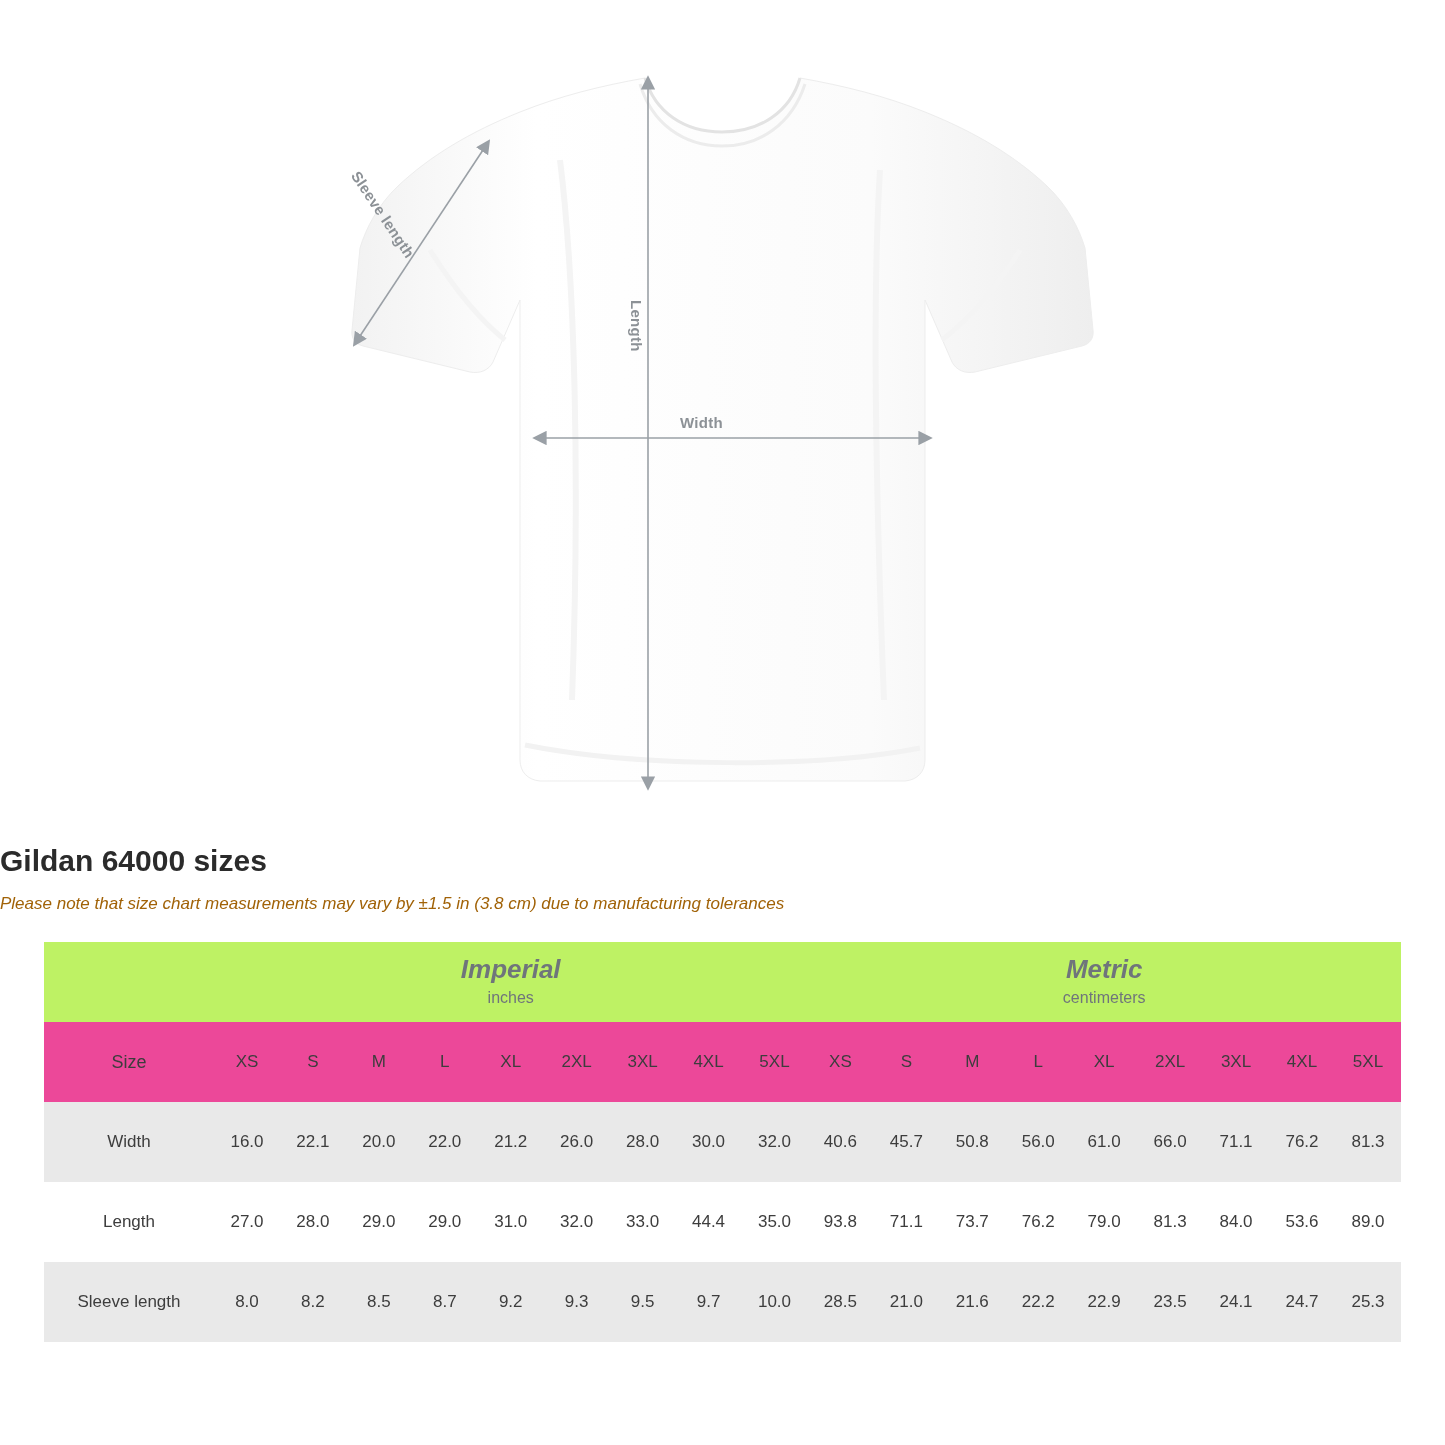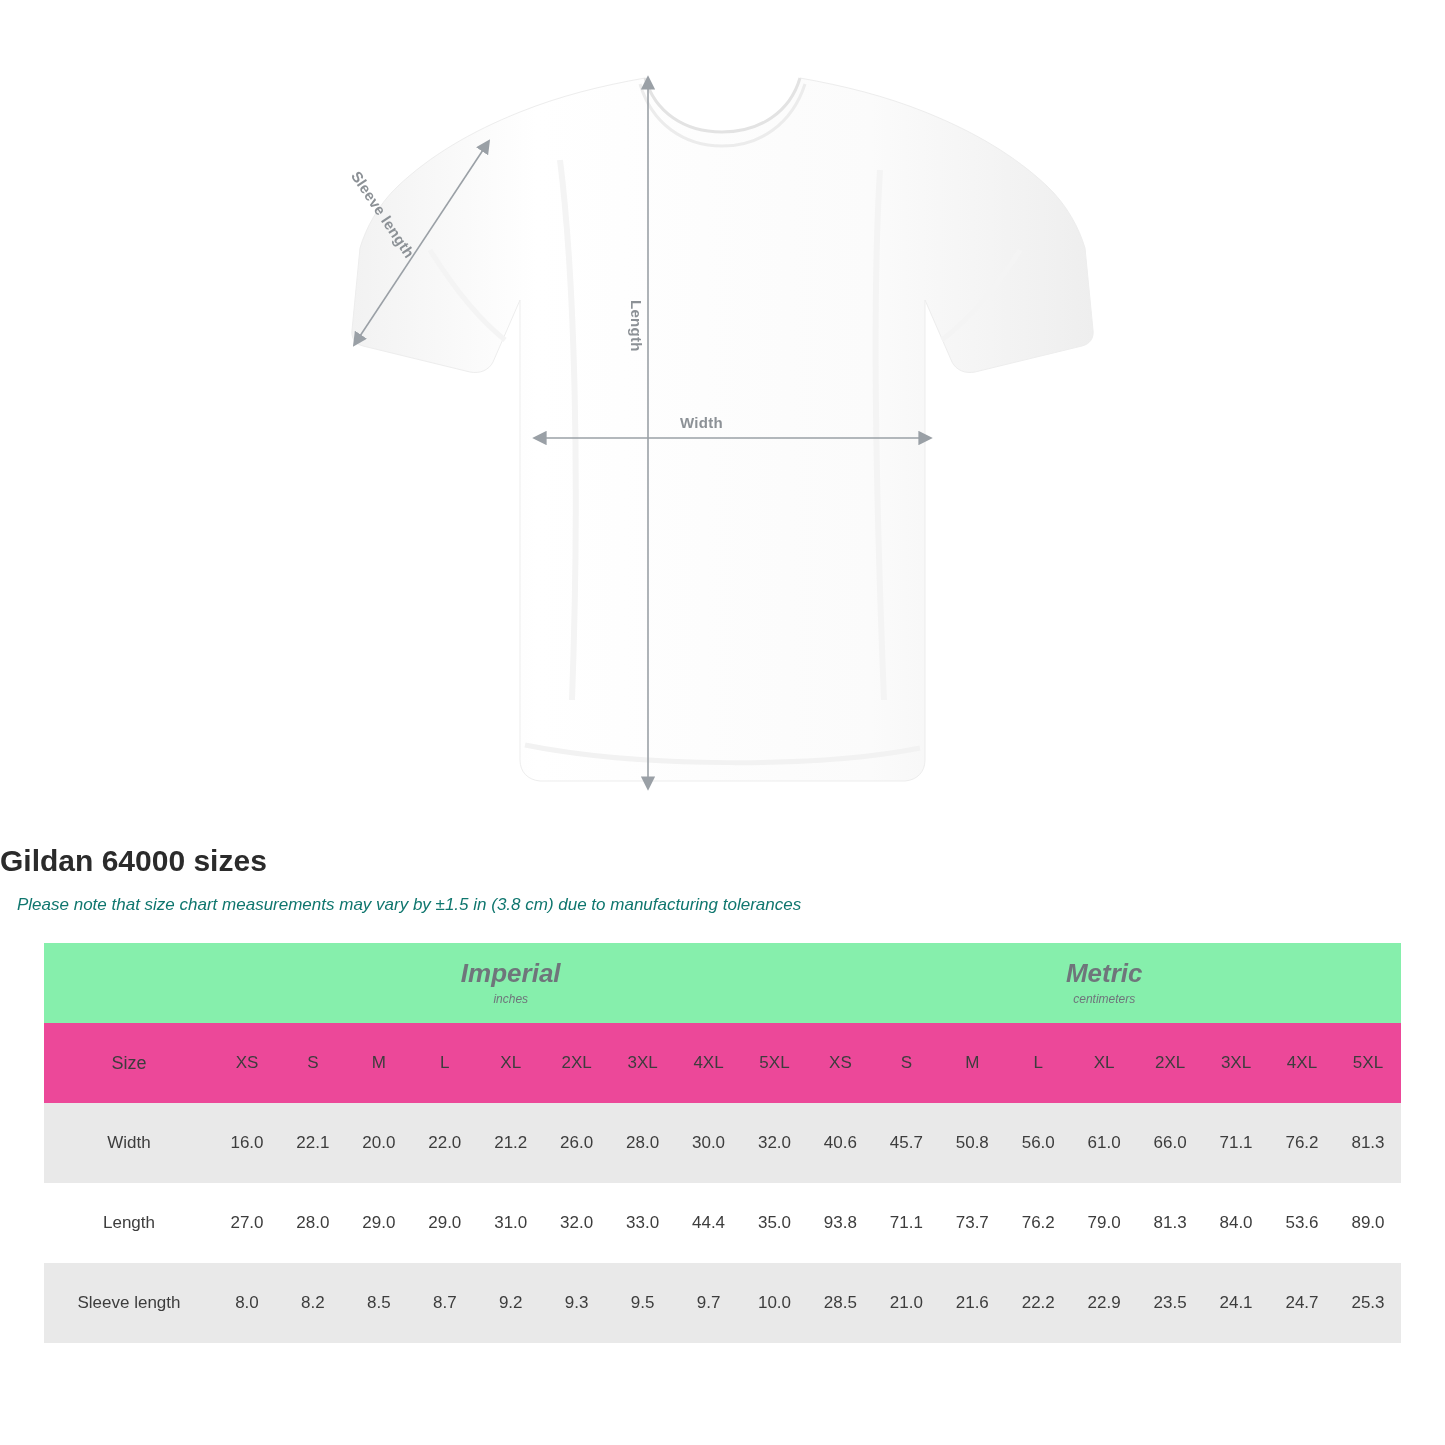--- a/index.html
+++ b/index.html
@@ -58,22 +58,22 @@
   }
   .chart-title {
     font-size: 30px;
     font-weight: bold;
     color: #2b2b2b;
     margin: 0 0 16px 0;
   }
   .chart-note {
     font-size: 17px;
     font-style: italic;
-    color: #0f766e;
-    margin: 17px;
+    color: #a16207;
+    margin: 0;
   }
 
   
   .table-wrap {
     margin-top: 28px;
     padding: 0 44px;
     box-sizing: border-box;
     width: 1445px;
   }
   table.size-table {
@@ -85,33 +85,32 @@
     text-align: center;
     font-size: 17px;
     color: #3d3d3d;
     padding: 0;
     height: 80px;
     vertical-align: middle;
     font-weight: normal;
     border: 0;
   }
   .unitrow td {
-    background: #86efac;
+    background: #bef264;
     height: 124px;
   }
   .unit-main {
     font-size: 26px;
     font-style: italic;
     font-weight: bold;
     color: #6f757b;
     line-height: 1.25;
   }
   .unit-sub {
-    font-size: 12px;
-    font-style: italic;
+    font-size: 16px;
     color: #6f757b;
     line-height: 1.6;
     text-align: center;
   }
   .headrow td {
     background: #ec4899;
     font-weight: bold;
     font-size: 19px;
     color: #2b2b2b;
     height: 86px;

